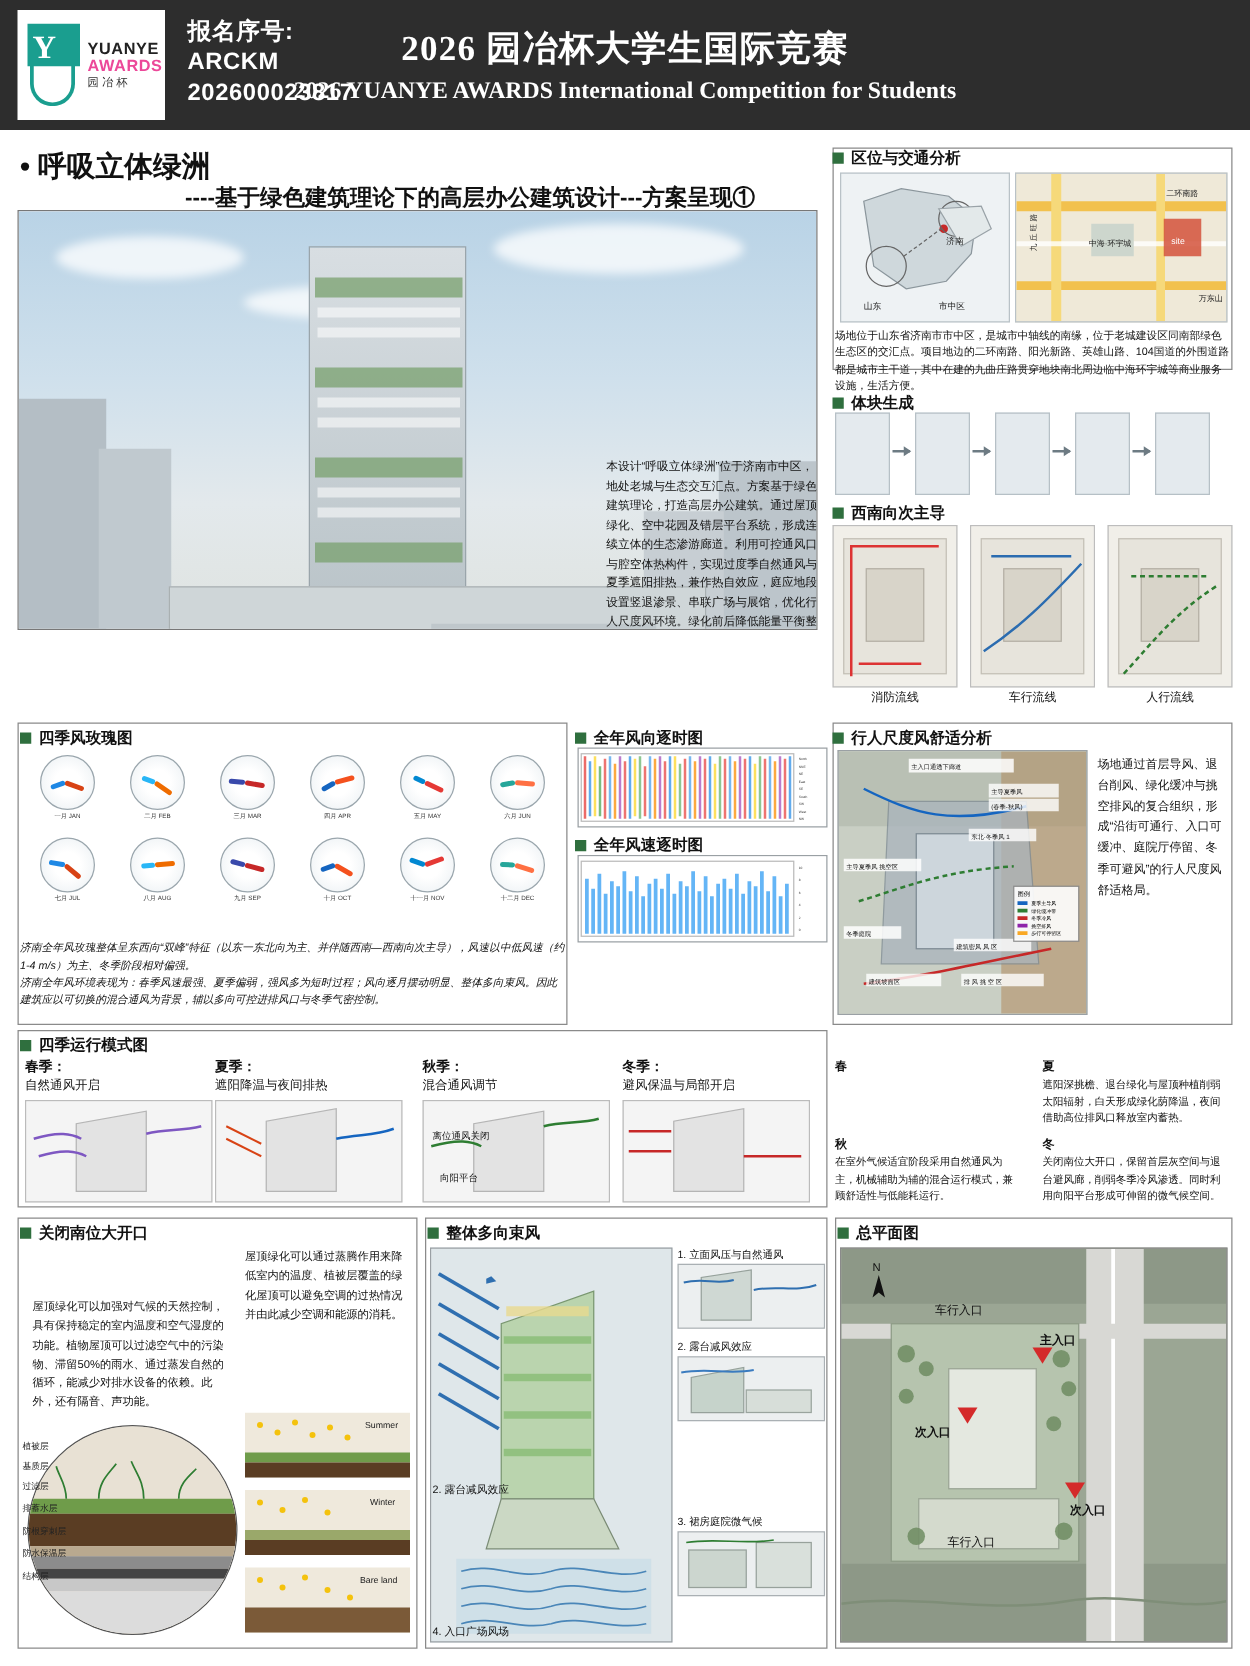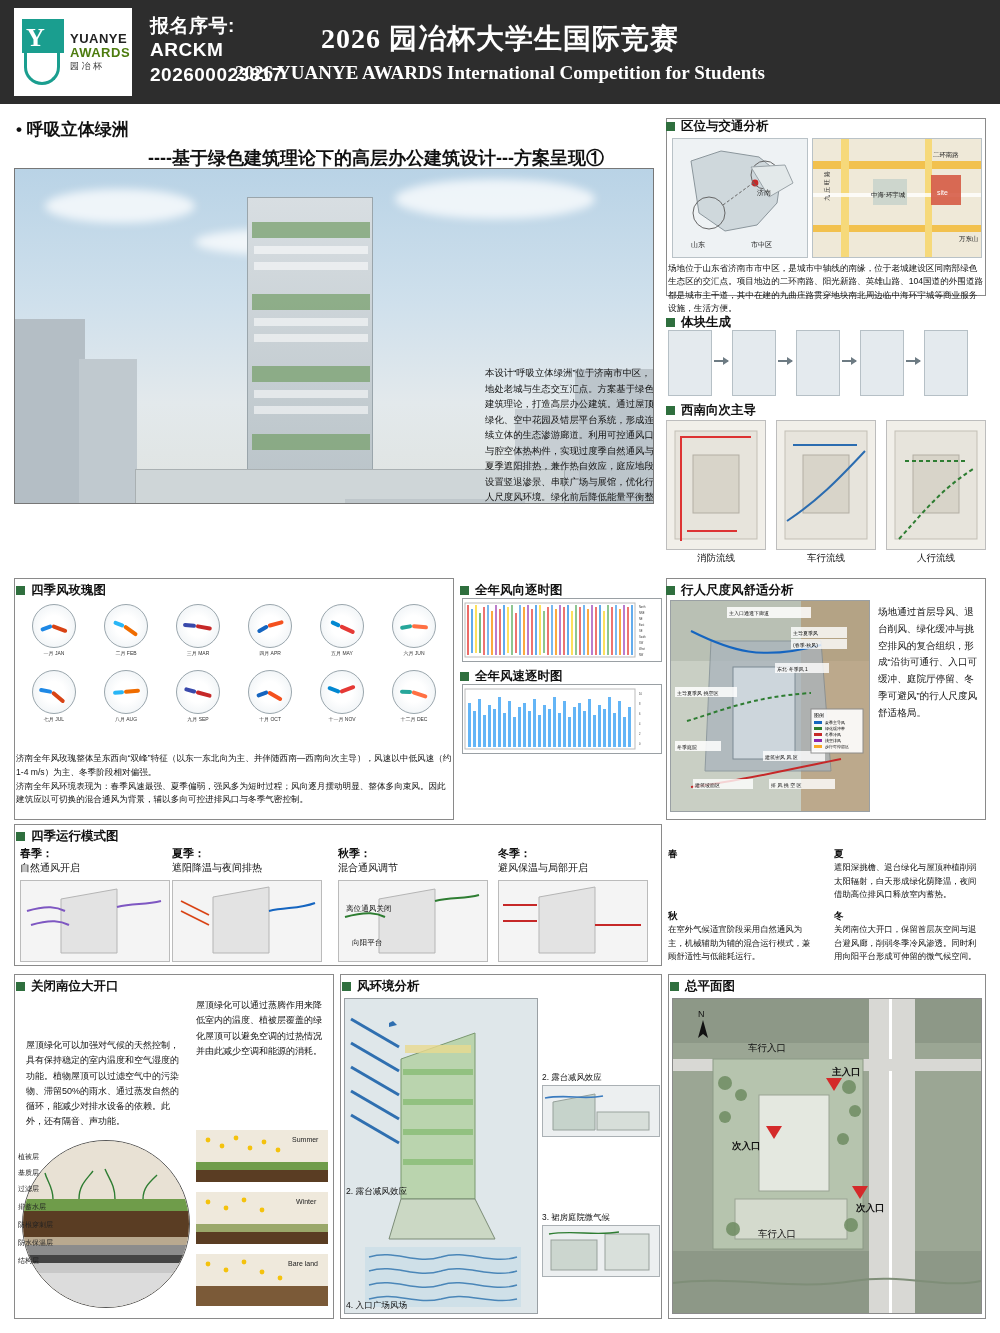--- a/index.html
+++ b/index.html
@@ -15,35 +15,35 @@
 
   
   .header { position:absolute; left:0; top:0; width:1000px; height:104px; background:#2d2d2d; color:#fff; }
   .logo-box { position:absolute; left:14px; top:8px; width:118px; height:88px; background:#fff; display:flex; align-items:center; }
   .logo-mark { width:48px; height:70px; margin-left:6px; position:relative; }
   .logo-sq { position:absolute; left:2px; top:2px; width:42px; height:34px; background:#1a9e8f; }
   .logo-y { position:absolute; left:6px; top:6px; color:#fff; font-size:26px; font-weight:bold; font-family:"Liberation Serif", serif; }
   .logo-curve { position:absolute; left:4px; top:34px; width:36px; height:34px; border:3px solid #1a9e8f; border-top:none; border-radius:0 0 22px 22px; }
   .logo-text { margin-left:2px; line-height:1.05; }
   .logo-text .l1 { font-size:13px; font-weight:bold; color:#222; letter-spacing:.5px; }
-  .logo-text .l2 { font-size:13px; font-weight:bold; color:#4d7c0f; letter-spacing:.5px; }
+  .logo-text .l2 { font-size:13px; font-weight:bold; color:#ec4899; letter-spacing:.5px; }
   .logo-text .l3 { font-size:9px; color:#333; margin-top:3px; }
 
   .reg { position:absolute; left:150px; top:14px; font-size:19px; font-weight:bold; line-height:1.28; letter-spacing:.5px; }
   .title-cn { position:absolute; left:0; top:20px; width:1000px; text-align:center; font-size:28px; font-weight:bold; font-family:"Liberation Serif", serif; letter-spacing:1px; }
   .title-en { position:absolute; left:0; top:62px; width:1000px; text-align:center; font-size:19px; font-weight:bold; font-family:"Liberation Serif", serif; }
 
   
   .sec-title { display:flex; align-items:center; gap:6px; font-size:12.5px; font-weight:bold; color:#111; }
   .sec-title .sq { width:9px; height:9px; background:#2f6f3e; display:inline-block; }
   .panel { position:absolute; border:1px solid #8a8a8a; background:#fff; }
   .panel-head { position:absolute; }
 
   
-  .proj-title { position:absolute; left:16px; top:118px; font-size:17px; font-weight:bold; }
+  .proj-title { position:absolute; left:16px; top:118px; font-size:23px; font-weight:bold; }
   .proj-sub { position:absolute; left:148px; top:146px; font-size:18px; font-weight:bold; }
 
   
   .hero { position:absolute; left:14px; top:168px; width:640px; height:336px; overflow:hidden; border:1px solid #777; }
   .sky { position:absolute; inset:0; background:linear-gradient(180deg,#b9d3e6 0%, #cfe0ec 40%, #e3e9ec 70%, #dfe3e0 100%); }
   .cloud { position:absolute; background:rgba(255,255,255,.75); border-radius:50%; filter:blur(4px); }
   .bldg { position:absolute; background:#c3ccd3; }
   .tower { position:absolute; left:232px; top:28px; width:126px; height:300px; background:linear-gradient(180deg,#d8dee2,#b9c3c8); border:1px solid #9aa5ab; }
   .tower-band { position:absolute; left:4px; width:118px; height:16px; background:rgba(120,160,110,.75); }
   .tower-glass { position:absolute; left:6px; width:114px; height:8px; background:rgba(255,255,255,.55); }
@@ -353,21 +353,21 @@
         <div class="pet" style="background:#0288d1;transform:rotate(200deg);width:13px;"></div>
         <div class="cap">十一月 NOV</div>
       </div>
     <div class="rose" style="left:360px;top:66px;">
         <div class="disc"></div>
         <div class="pet" style="background:#ff7043;transform:rotate(18deg);"></div>
         <div class="pet" style="background:#26a69a;transform:rotate(182deg);width:12px;"></div>
         <div class="cap">十二月 DEC</div>
       </div>
   </div>
-  <div class="rose-note" style="white-space:pre-line;">济南全年风玫瑰整体呈东西向“双峰”特征（以东一东北向为主、并伴随西南—西南向次主导），风速以中低风速（约1-4 m/s）为主、冬季阶段相对偏强。
+  <div class="rose-note" style="white-space:pre-line;font-style:italic;">济南全年风玫瑰整体呈东西向“双峰”特征（以东一东北向为主、并伴随西南—西南向次主导），风速以中低风速（约1-4 m/s）为主、冬季阶段相对偏强。
 济南全年风环境表现为：春季风速最强、夏季偏弱，强风多为短时过程；风向逐月摆动明显、整体多向束风。因此建筑应以可切换的混合通风为背景，辅以多向可控进排风口与冬季气密控制。</div>
 
   <div class="panel-head p-awd-head sec-title">
     <span class="sq"></span>
     <span>全年风向逐时图</span>
   </div>
   <div class="awd">
     <svg width="198" height="62" viewBox="0 0 198 62">
       <rect width="198" height="62" fill="#fff"></rect>
       <g>
@@ -686,21 +686,21 @@
           <circle cx="48" cy="132" r="2.4"></circle>
           <circle cx="66" cy="142" r="2.4"></circle>
           <circle cx="84" cy="148" r="2.4"></circle>
         </g>
     </svg>
   </div>
 
   <div class="panel p-wind"></div>
   <div class="panel-head p-wind-head sec-title">
     <span class="sq"></span>
-    <span>风环境分析</span>
+    <span>整体多向束风</span>
   </div>
   <div class="wind-main">
     <svg width="192" height="314" viewBox="0 0 192 314">
       <rect width="192" height="314" fill="#dfe7ea"></rect>
       <g stroke="#2f6fb0" stroke-width="3" fill="none">
         <path d="M6 20 L54 48"></path>
           <path d="M6 44 L54 72"></path>
           <path d="M6 68 L54 96"></path>
           <path d="M6 92 L54 120"></path>
           <path d="M6 116 L54 144"></path>
@@ -722,20 +722,31 @@
         <path d="M24 258 C50 250 70 266 96 258 C120 250 146 266 172 258"></path>
         <path d="M24 272 C50 264 70 280 96 272 C120 264 146 280 172 272"></path>
         <path d="M24 286 C50 278 70 294 96 286 C120 278 146 294 172 286"></path>
         <path d="M24 300 C50 292 70 306 96 300 C120 292 146 306 172 300"></path>
       </g>
     </svg>
   </div>
   <div style="position:absolute;left:346px;top:1186px;font-size:8.6px;">2. 露台减风效应</div>
   <div style="position:absolute;left:346px;top:1300px;font-size:8.6px;">4. 入口广场风场</div>
 
+  <div class="wind-side" style="top:998px;">
+    <div class="cap">1. 立面风压与自然通风</div>
+    <div class="box">
+      <svg width="116" height="50" viewBox="0 0 116 50">
+          <rect width="116" height="50" fill="#eceff0"></rect>
+          <polygon points="18,44 18,10 58,4 58,44" fill="#cfd8d3" stroke="#96a19b"></polygon>
+          <path d="M4 14 C20 10 30 16 44 12" stroke="#2f6fb0" stroke-width="1.6" fill="none"></path>
+          <path d="M60 20 C78 16 94 22 110 16" stroke="#2f6fb0" stroke-width="1.6" fill="none"></path>
+        </svg>
+    </div>
+  </div>
   <div class="wind-side" style="top:1072px;">
     <div class="cap">2. 露台减风效应</div>
     <div class="box">
       <svg width="116" height="50" viewBox="0 0 116 50">
           <rect width="116" height="50" fill="#eceff0"></rect>
           <polygon points="10,44 10,16 52,8 52,44" fill="#c6d3cb" stroke="#96a19b"></polygon>
           <rect x="54" y="26" width="52" height="18" fill="#d7ded9" stroke="#9aa49e"></rect>
           <path d="M2 12 C24 8 40 14 60 10" stroke="#3a7bbf" stroke-width="1.6" fill="none"></path>
         </svg>
     </div>

